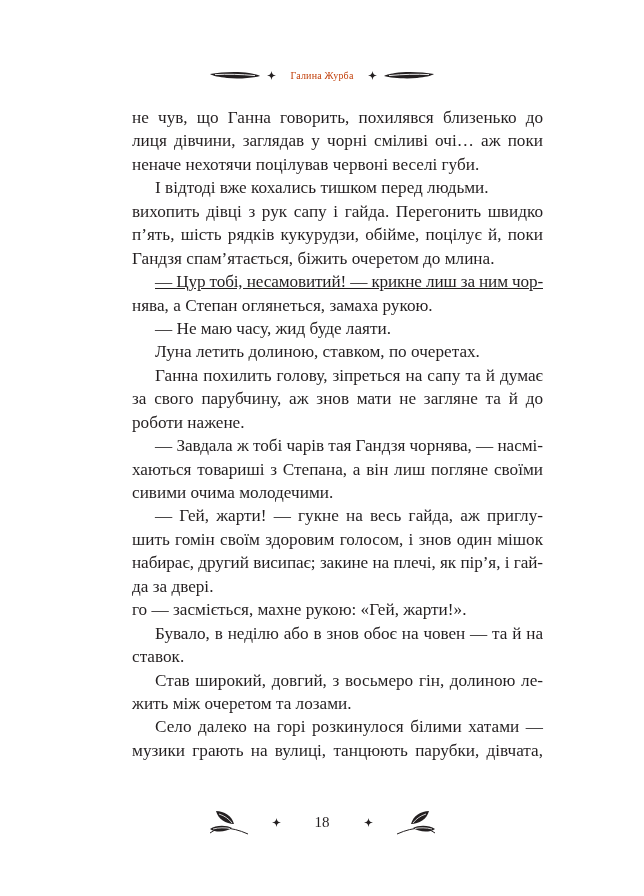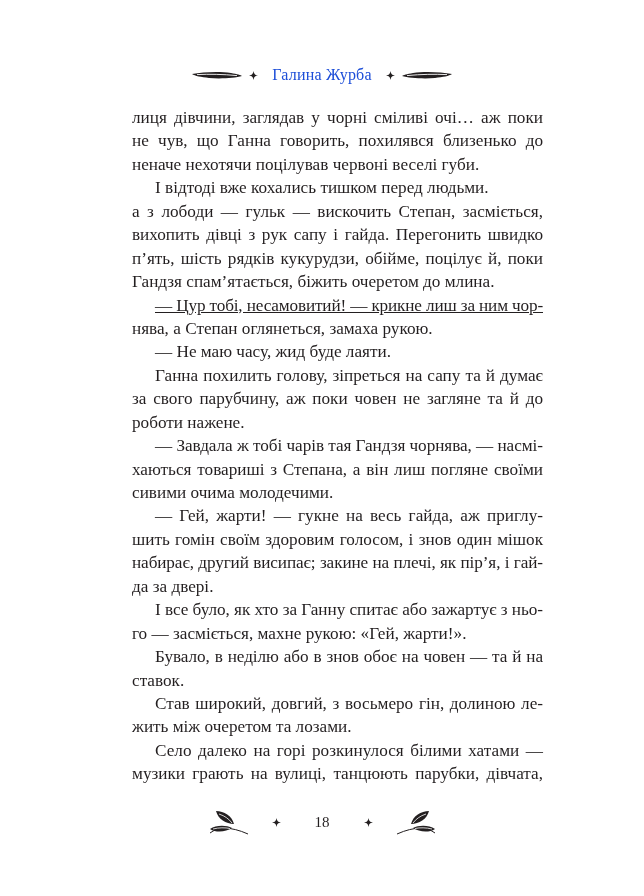--- a/index.html
+++ b/index.html
@@ -21,24 +21,24 @@
     left: 0;
     width: 644px;
     height: 22px;
     display: flex;
     align-items: center;
     justify-content: center;
     gap: 6px;
   }
   .running-head .title {
     font-family: "Liberation Serif", "DejaVu Serif", serif;
-    font-size: 16px;
+    font-size: 10px;
     letter-spacing: 0.2px;
     padding: 0 8px;
-    color: #1d4ed8;
+    color: #c2410c;
   }
   .orn { display: inline-block; }
   .diamond {
     width: 9px;
     height: 9px;
     display: inline-block;
   }
   .text-block {
     position: absolute;
     top: 106px;
@@ -97,42 +97,41 @@
   </svg>
   <svg class="orn" width="52" height="12" viewBox="0 0 52 12">
     <g transform="translate(52,0) scale(-1,1)">
       <path d="M1 5 C12 3, 28 2, 40 4 C46 5, 50 6, 51 7 C44 9, 30 10, 18 9 C10 8, 4 7, 1 5 Z" fill="#231f20"></path>
       <path d="M6 5.6 C18 5, 32 5.2, 46 6.6" stroke="#ffffff" stroke-width="0.9" fill="none"></path>
     </g>
   </svg>
 </div>
 
 <div class="text-block" id="text-block">
+    <span class="line">не чув, що Ганна говорить, похилявся близенько до</span>
     <span class="line">лиця дівчини, заглядав у чорні сміливі очі… аж поки</span>
-    <span class="line">не чув, що Ганна говорить, похилявся близенько до</span>
     <span class="line last">неначе нехотячи поцілував червоні веселі губи.</span>
     <span class="line indent last">І відтоді вже кохались тишком перед людьми.</span>
-    <span class="line">а з лободи — гульк — вискочить Степан, засміється,</span>
     <span class="line">вихопить дівці з рук сапу і гайда. Перегонить швидко</span>
     <span class="line">п’ять, шість рядків кукурудзи, обійме, поцілує й, поки</span>
     <span class="line last">Гандзя спам’ятається, біжить очеретом до млина.</span>
     <span class="line indent" style="letter-spacing: -0.15px; text-decoration: underline;">— Цур тобі, несамовитий! — крикне лиш за ним чор-</span>
     <span class="line last">нява, а Степан оглянеться, замаха рукою.</span>
     <span class="line indent last">— Не маю часу, жид буде лаяти.</span>
+    <span class="line indent last">Луна летить долиною, ставком, по очеретах.</span>
     <span class="line indent">Ганна похилить голову, зіпреться на сапу та й думає</span>
-    <span class="line">за свого парубчину, аж поки човен не загляне та й до</span>
+    <span class="line">за свого парубчину, аж знов мати не загляне та й до</span>
     <span class="line last">роботи нажене.</span>
     <span class="line indent" style="letter-spacing: -0.05px;">— Завдала ж тобі чарів тая Гандзя чорнява, — насмі-</span>
     <span class="line">хаються товариші з Степана, а він лиш погляне своїми</span>
     <span class="line last">сивими очима молодечими.</span>
     <span class="line indent">— Гей, жарти! — гукне на весь гайда, аж приглу-</span>
     <span class="line">шить гомін своїм здоровим голосом, і знов один мішок</span>
     <span class="line" style="letter-spacing: -0.1px;">набирає, другий висипає; закине на плечі, як пір’я, і гай-</span>
     <span class="line last">да за двері.</span>
-    <span class="line indent" style="letter-spacing: -0.05px;">І все було, як хто за Ганну спитає або зажартує з ньо-</span>
     <span class="line last">го — засміється, махне рукою: «Гей, жарти!».</span>
     <span class="line indent" style="letter-spacing: -0.05px;">Бувало, в неділю або в знов обоє на човен — та й на</span>
     <span class="line last">ставок.</span>
     <span class="line indent">Став широкий, довгий, з восьмеро гін, долиною ле-</span>
     <span class="line last">жить між очеретом та лозами.</span>
     <span class="line indent">Село далеко на горі розкинулося білими хатами —</span>
     <span class="line">музики грають на вулиці, танцюють парубки, дівчата,</span>
   </div>
 
 <div class="folio">

